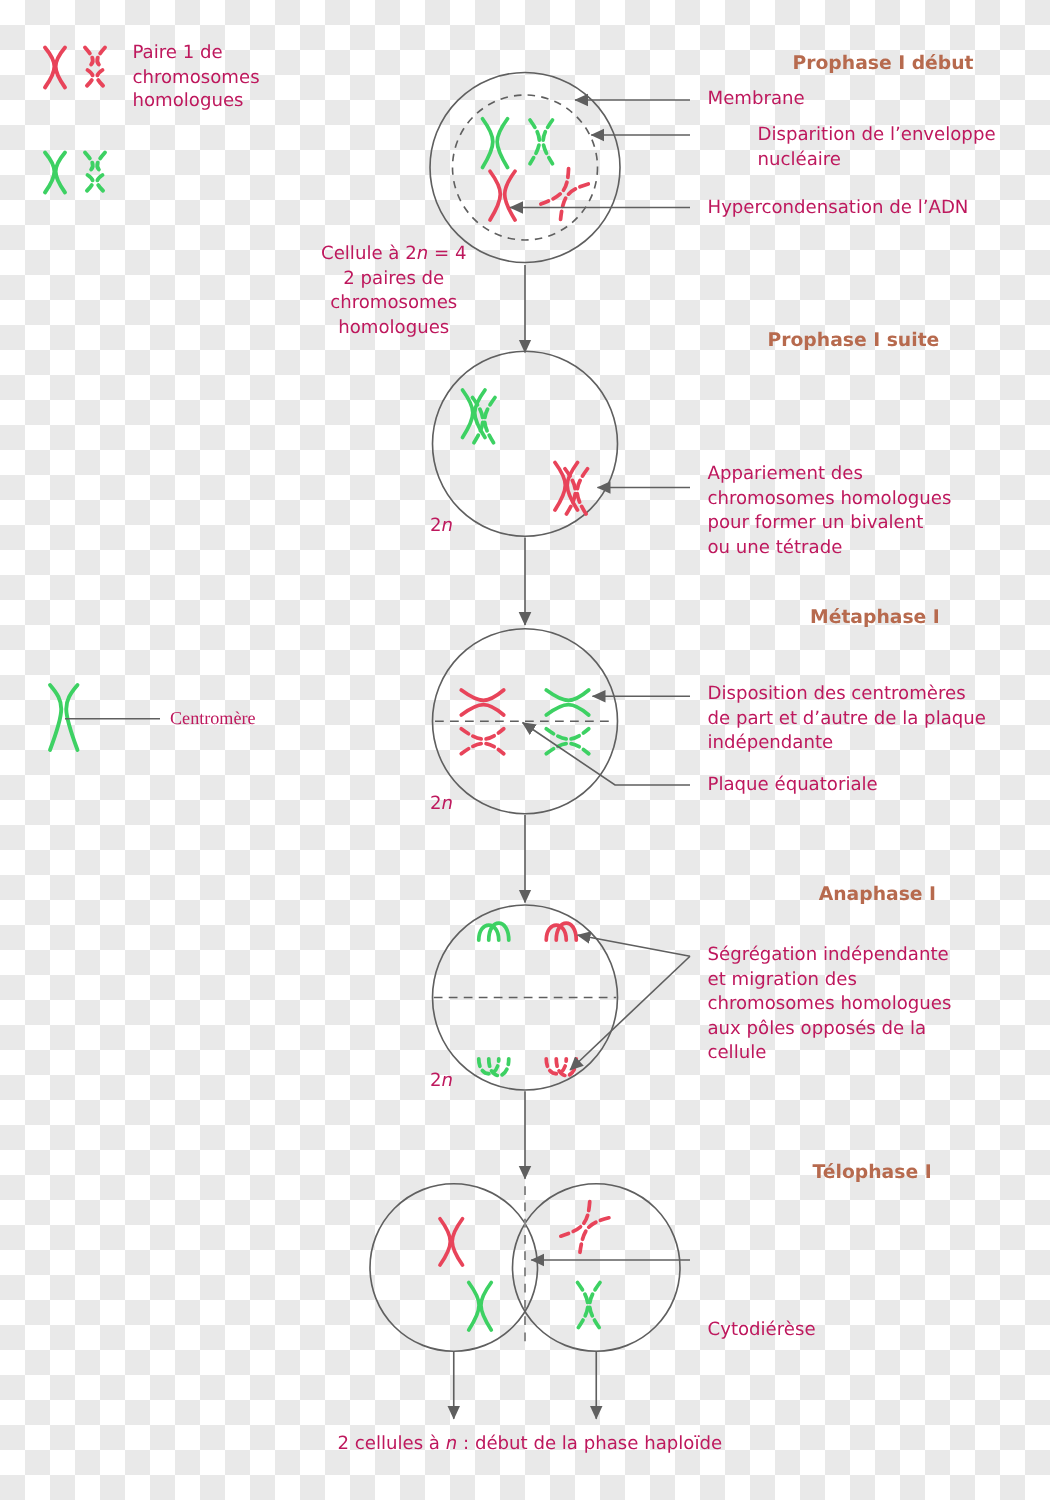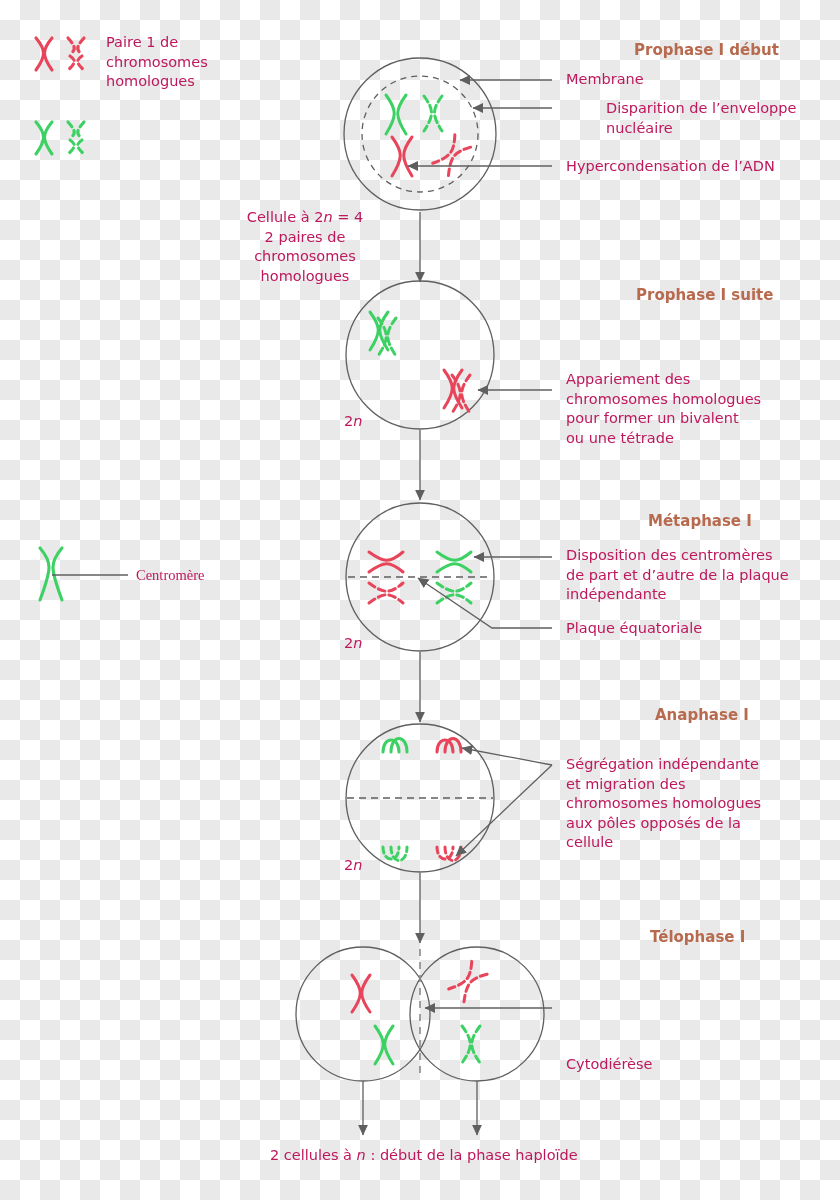--- a/index.html
+++ b/index.html
@@ -176,32 +176,32 @@
     <line x1="477" y1="1081" x2="477" y2="1135" stroke="#5f5f5f" stroke-width="1.3" marker-end="url(#arrw)"></line>
   </svg>
 
   <div class="txt" style="left:106px;top:33px;"><span>Paire 1 de</span>
 <span>chromosomes</span>
 <span>homologues</span></div>
 
 
   <div class="txt" style="left:136px;top:566px;font-family:Liberation Serif, serif;">Centromère</div>
 
-  <div class="txt ctr" style="left:230px;top:194px;width:150px;margin-top:14px;"><span>Cellule à 2</span><span class="ital">n</span><span> = 4</span>
+  <div class="txt ctr" style="left:240px;top:194px;width:150px;"><span>Cellule à 2</span><span class="ital">n</span><span> = 4</span>
 <span>2 paires de</span>
 <span>chromosomes</span>
 <span>homologues</span></div>
 
   <div class="txt" style="left:344px;top:412px;">2<span class="ital">n</span></div>
   <div class="txt" style="left:344px;top:634px;">2<span class="ital">n</span></div>
   <div class="txt" style="left:344px;top:856px;">2<span class="ital">n</span></div>
 
   <div class="phase" style="left:634px;top:41px;">Prophase I début</div>
-  <div class="phase" style="left:636px;top:263px;margin-top:23px;">Prophase I suite</div>
-  <div class="phase" style="left:648px;top:484px;margin-top:28px;">Métaphase I</div>
+  <div class="phase" style="left:614px;top:263px;">Prophase I suite</div>
+  <div class="phase" style="left:648px;top:484px;">Métaphase I</div>
   <div class="phase" style="left:655px;top:706px;">Anaphase I</div>
   <div class="phase" style="left:650px;top:928px;">Télophase I</div>
 
   <div class="txt" style="left:566px;top:70px;">Membrane</div>
   <div class="txt" style="left:566px;top:99px;margin-left:40px;"><span>Disparition de l’enveloppe</span>
 <span>nucléaire</span></div>
   <div class="txt" style="left:566px;top:157px;">Hypercondensation de l’ADN</div>
 
   <div class="txt" style="left:566px;top:370px;"><span>Appariement des</span>
 <span>chromosomes homologues</span>

